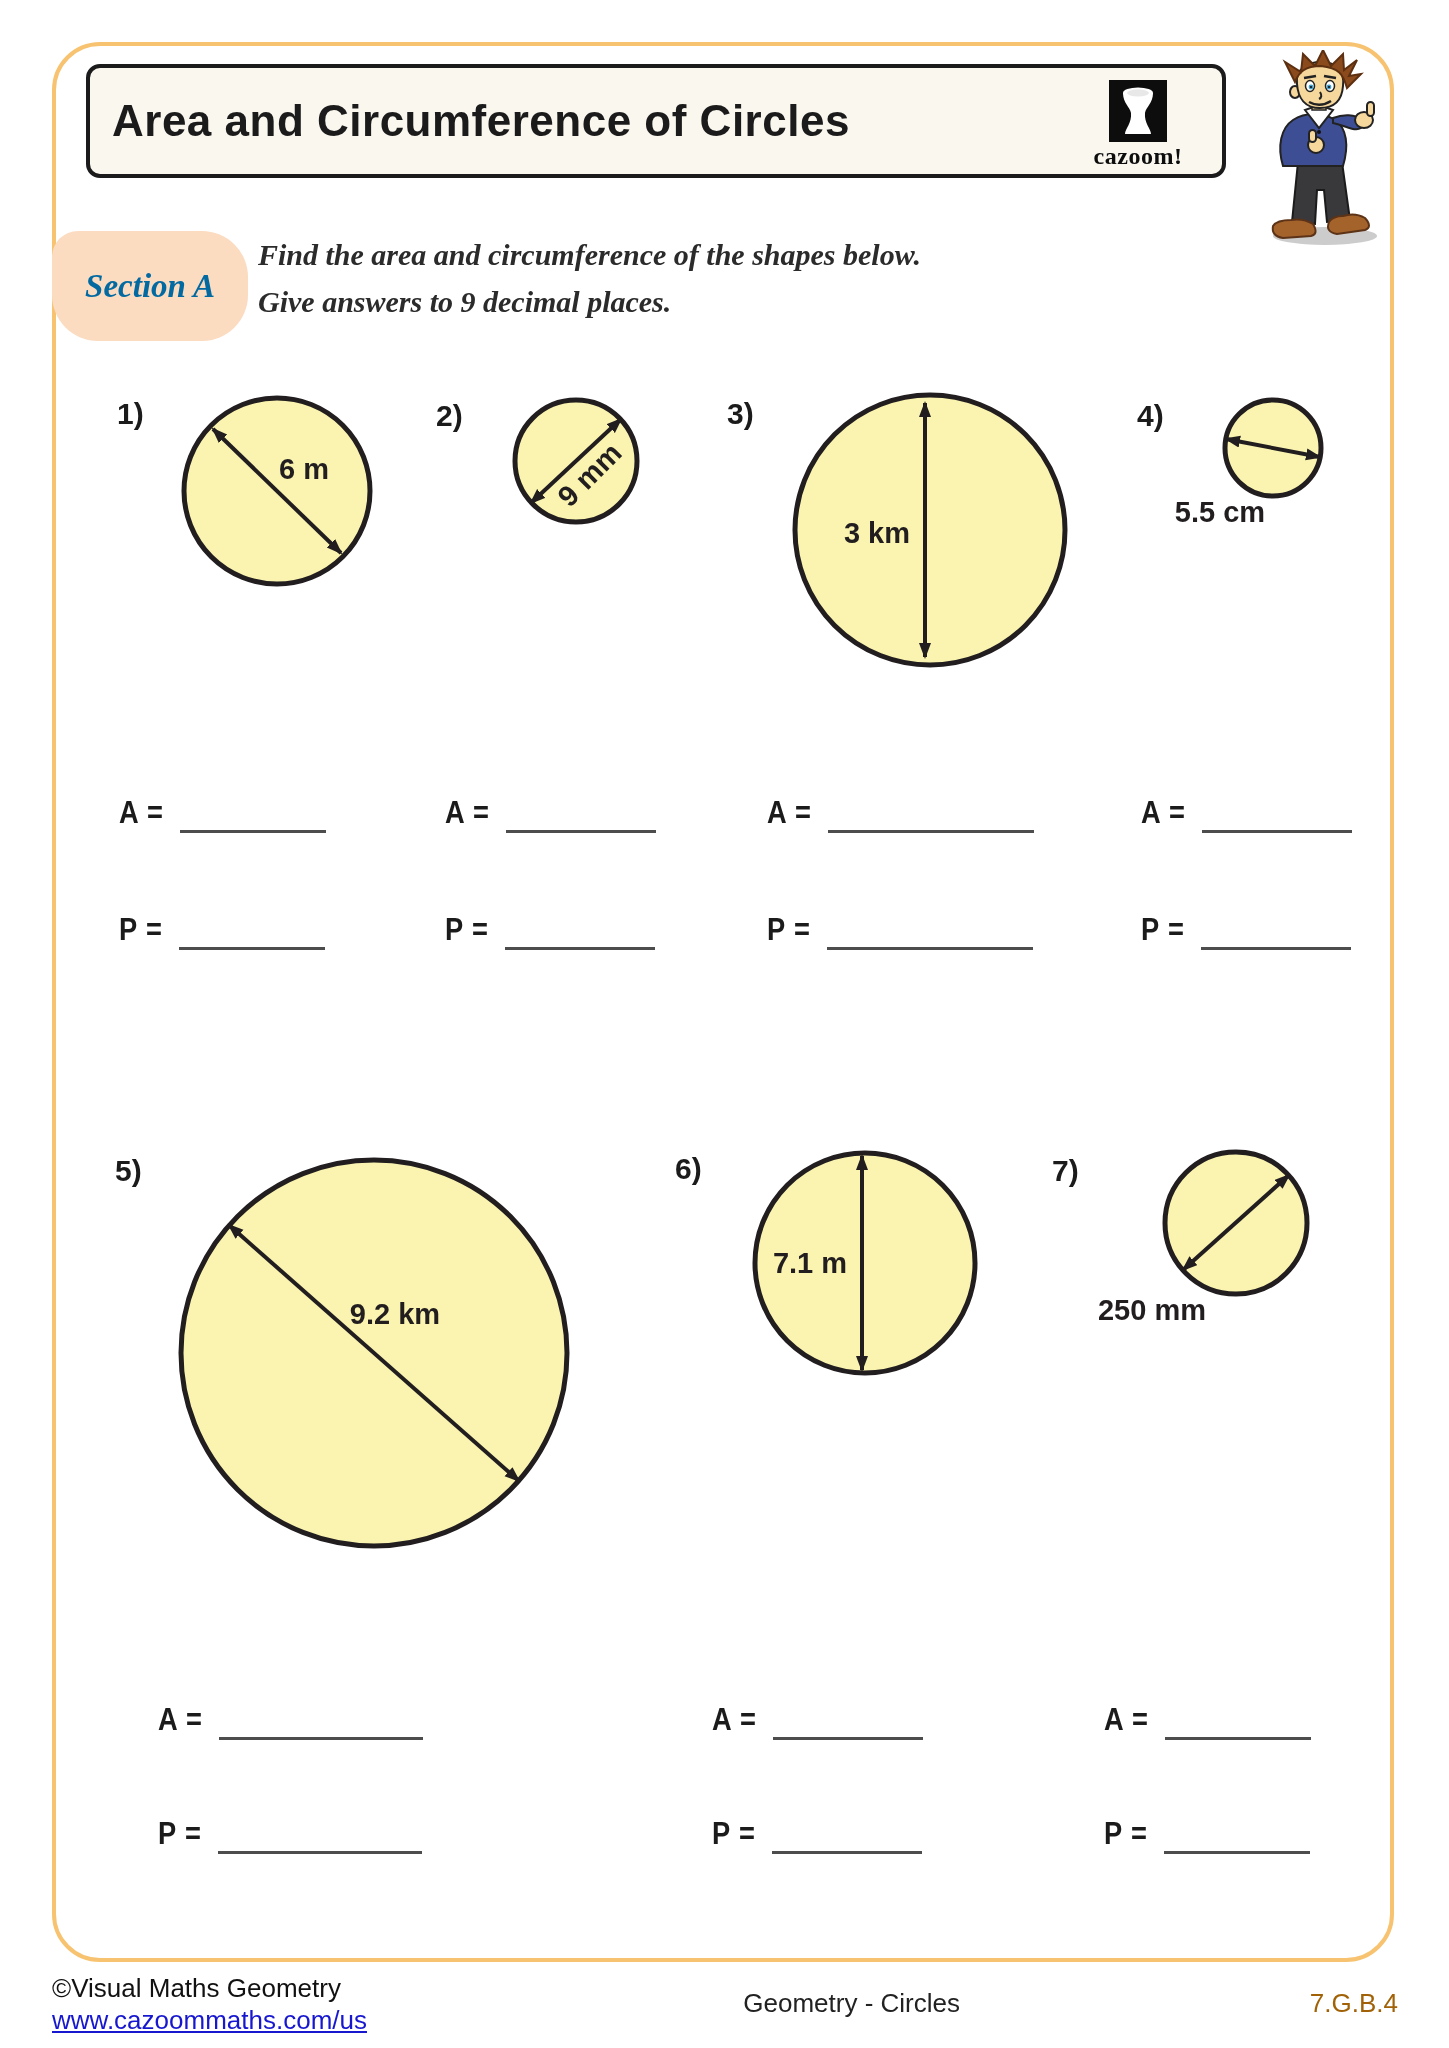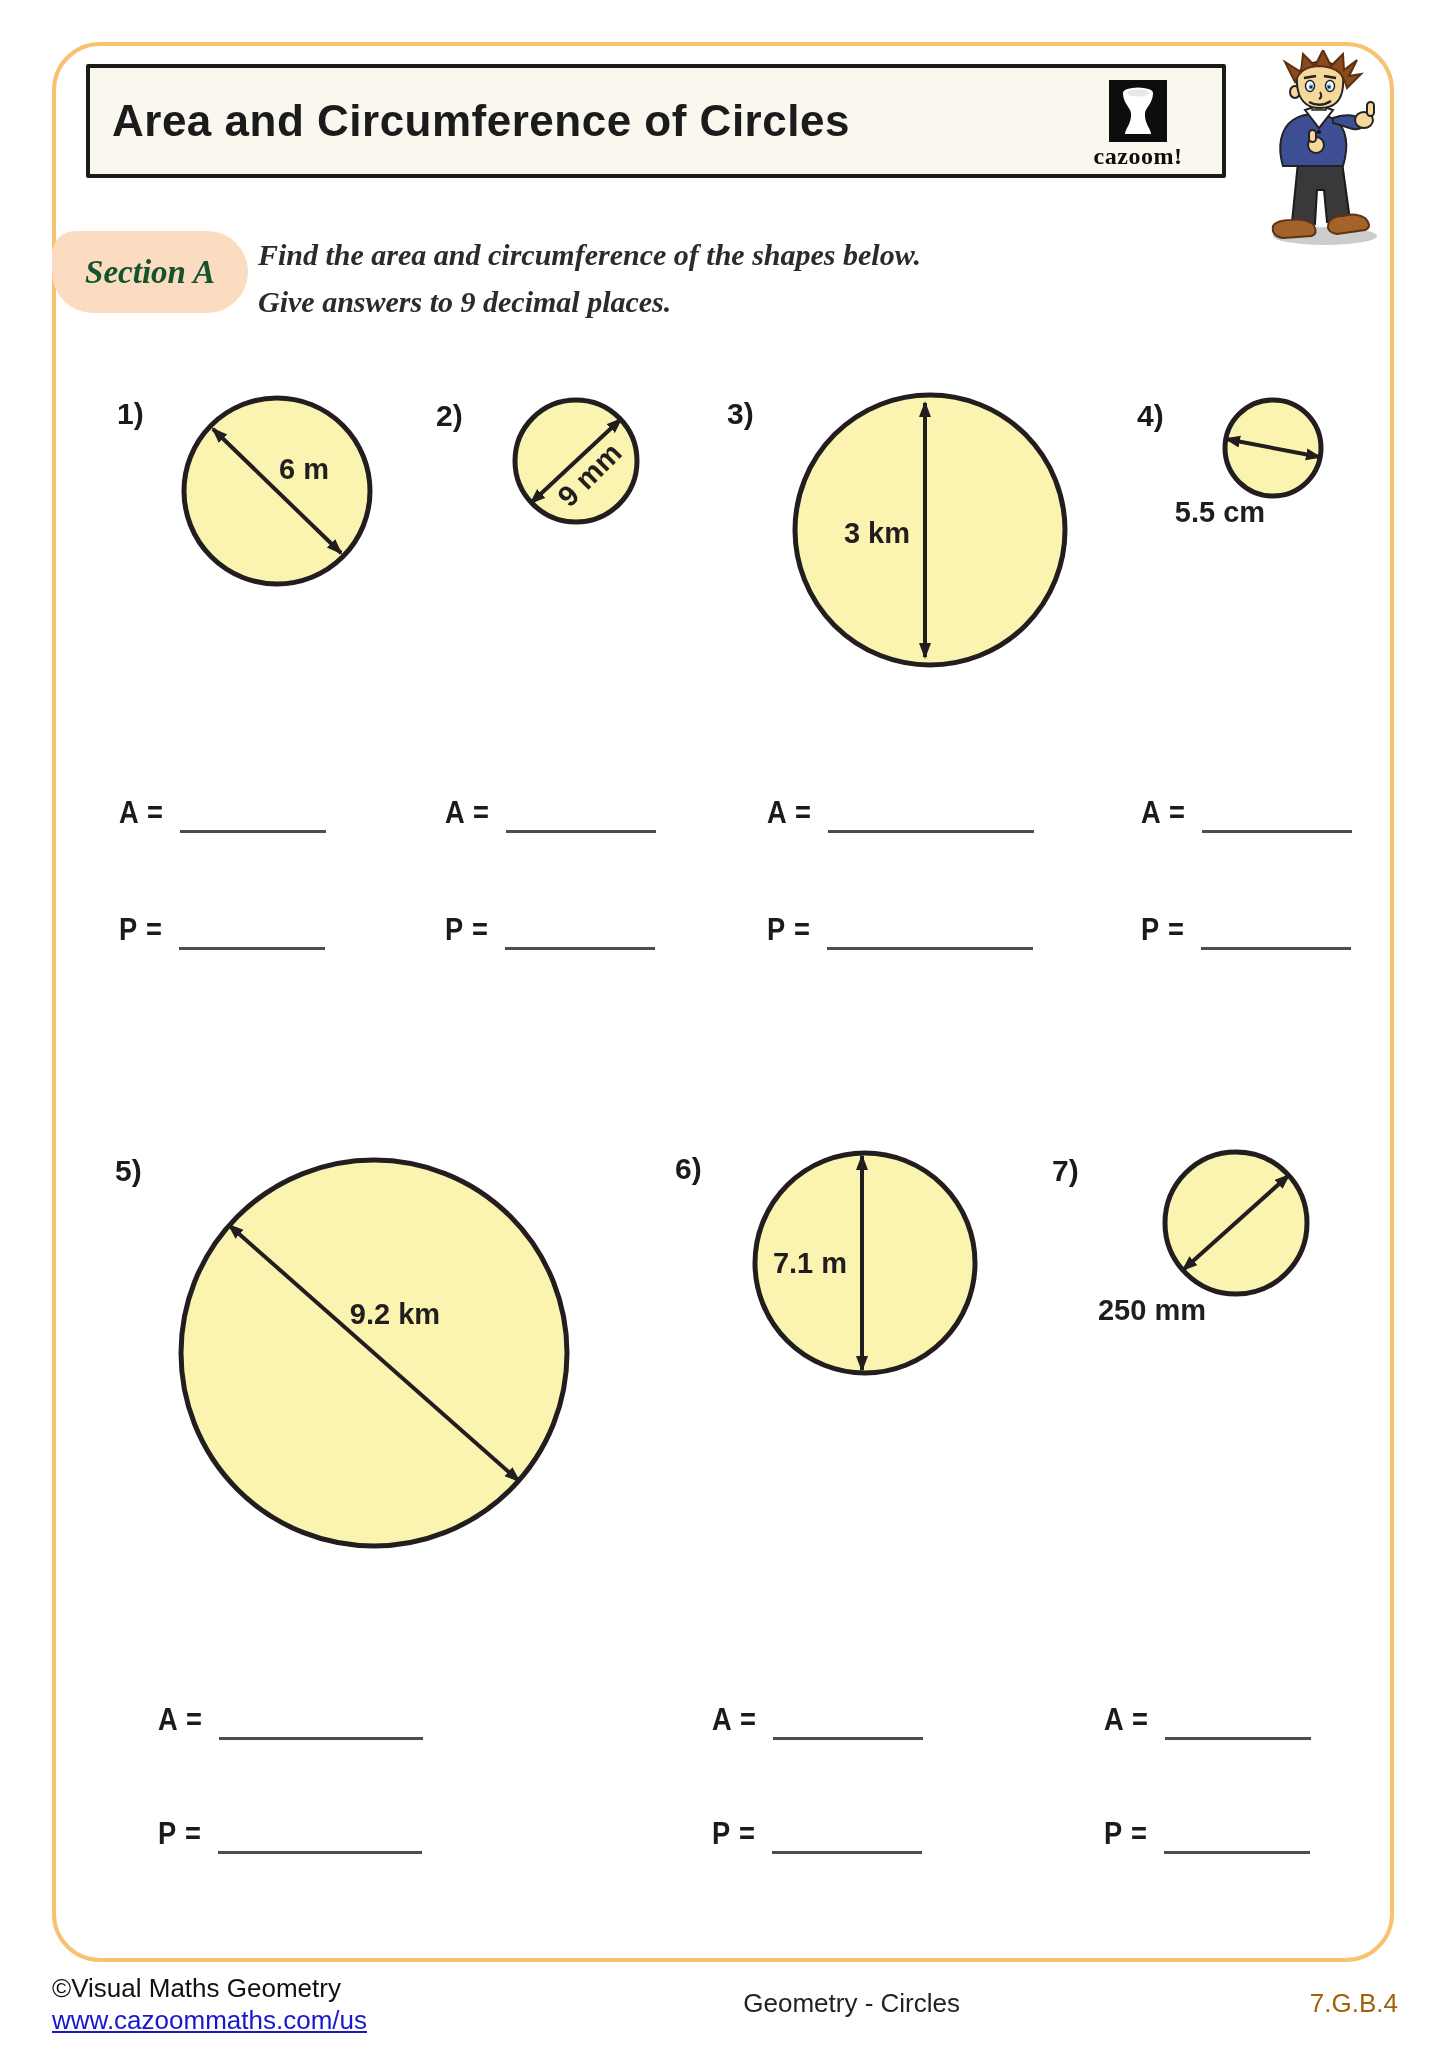--- a/index.html
+++ b/index.html
@@ -3,34 +3,34 @@
 <meta charset="utf-8">
 <style>
   * { margin:0; padding:0; box-sizing:border-box; }
   html,body { background:#ffffff; }
   .page { position:relative; width:1449px; height:2048px; background:#fff;
           font-family:"Liberation Sans", sans-serif; overflow:hidden; }
   .page-border { position:absolute; left:52px; top:42px; width:1342px; height:1920px;
                  border:4px solid #f7c371; border-radius:48px; }
   
   .header-box { position:absolute; left:86px; top:64px; width:1140px; height:114px;
-                background:#faf7ee; border:4px solid #1b1b1b; border-radius:2px;
+                background:#faf7ee; border:4px solid #1b1b1b; border-radius:14px;
                 display:flex; align-items:center; }
   .title { margin-left:22px; font-size:44px; font-weight:bold; color:#1b1b1b; letter-spacing:.5px; }
   .logo { position:absolute; right:24px; top:12px; width:120px; text-align:center; }
   .logo-box { width:58px; height:62px; background:#0d0d0d; margin:0 auto; display:flex;
               align-items:center; justify-content:center; }
   .logo-text { font-family:"Liberation Serif", serif; font-weight:bold; font-size:24px;
                color:#0d0d0d; letter-spacing:.5px; margin-top:1px; }
   .boy { position:absolute; left:1243px; top:50px; }
   
-  .badge { position:absolute; left:52px; top:231px; width:196px; height:82px; background:#fbdcc1;
+  .badge { position:absolute; left:52px; top:231px; width:196px; height:110px; background:#fbdcc1;
            border-radius:26px 46px 46px 46px; display:flex; align-items:center; justify-content:center;
            font-family:"Liberation Serif", serif; font-style:italic; font-weight:bold;
-           font-size:33px; color:#14532d; }
+           font-size:33px; color:#0369a1; }
   .instructions { position:absolute; left:258px; top:231px; font-family:"Liberation Serif", serif;
                   font-style:italic; font-size:30px; color:#2b2b2b; line-height:47px;font-weight:bold; }
   
   .shapes-layer { position:absolute; left:0; top:0; }
   .pnum { position:absolute; font-size:30px; font-weight:bold; color:#1b1b1b; }
   .dimlabel { font-family:"Liberation Sans", sans-serif; font-weight:bold; font-size:29px; fill:#221e1f; }
   
   .answer { position:absolute; height:42px; line-height:36px; font-weight:bold; font-size:31px;
             color:#1b1b1b; white-space:nowrap; }
   .alabel { display:inline-block; transform:scaleX(.88); transform-origin:left center; letter-spacing:1px; }

